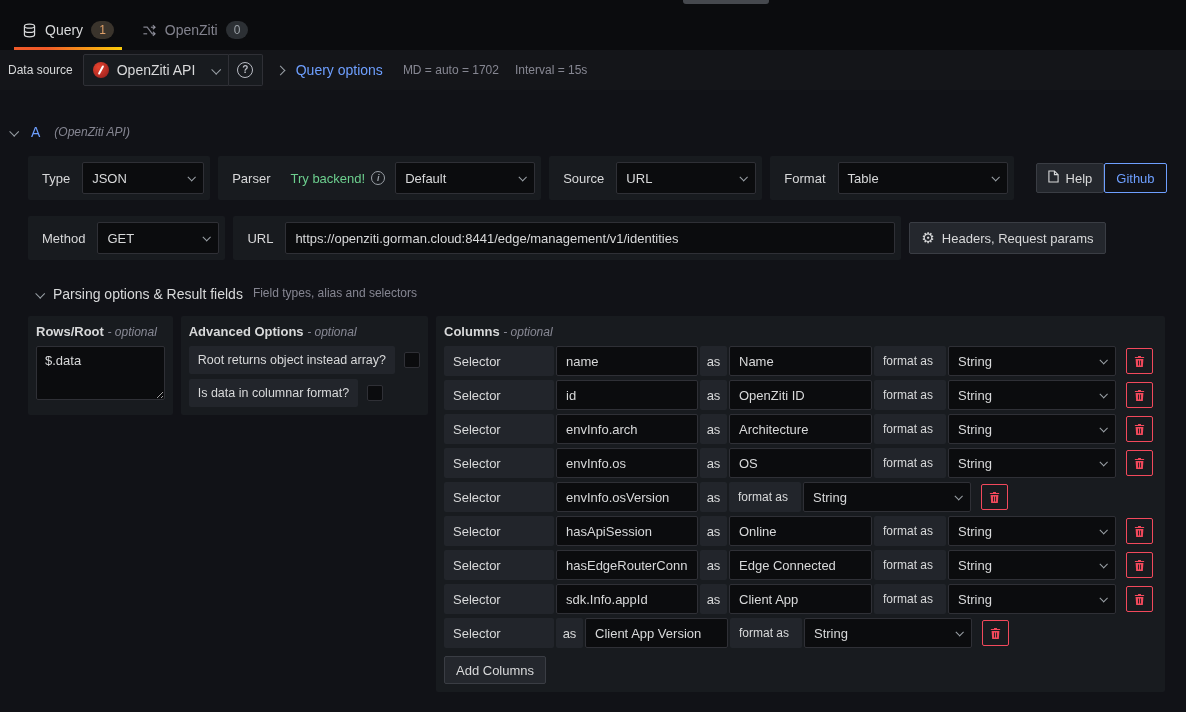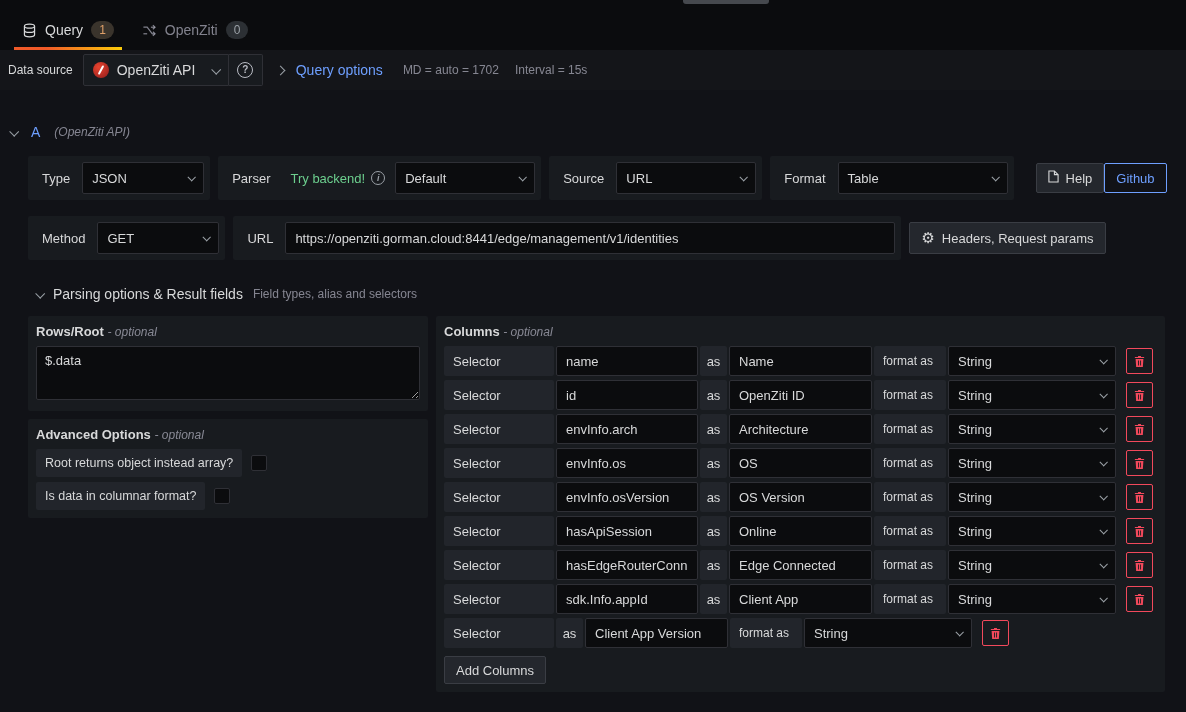--- a/index.html
+++ b/index.html
@@ -63,28 +63,28 @@
 .select .chev{width:6px;height:6px}
 .tinput{font-family:inherit}
 input.tinput{outline:none}
 .btn{height:30px;display:flex;align-items:center;gap:7px;padding:0 11px;border-radius:2px;font-size:13px;font-weight:500;
  background:#24272d;border:1px solid #3a3d44;color:var(--text);cursor:pointer;white-space:nowrap}
 .btn.blue{background:transparent;border:1px solid var(--blue);color:var(--blue)}
 .row2{margin-top:16px}
 .gear{font-size:15px;line-height:1;font-family:"DejaVu Sans",sans-serif}
 
 
-.sechead{display:flex;align-items:center;gap:10px;margin:26px 21px 0 36px}
+.sechead{display:flex;align-items:flex-start;gap:10px;margin:26px 21px 0 36px}
 .sechead .chev{align-self:center}
 .sectitle{font-size:14px;font-weight:500;color:var(--text)}
 .secsub{font-size:12px;color:var(--dim)}
 
 
 .pgrid{display:flex;gap:8px;align-items:flex-start;margin:14px 21px 0 28px}
-.leftcol{width:400px;display:flex;flex-direction:column;gap:8px;flex:none}
+.leftcol{width:400px;display:flex;flex-direction:row;gap:8px;flex:none}
 .panel{background:var(--panel);padding:8px;border-radius:2px}
 .ptitle{font-size:13px;font-weight:600;margin-bottom:7px}
 .optional{font-style:italic;font-weight:400;color:var(--dim);font-size:12px}
 textarea.rootsarea{width:100%;height:54px;background:var(--input);border:1px solid var(--border);border-radius:2px;
  color:var(--text);font-family:inherit;font-size:13px;padding:6px 8px;resize:both;outline:none}
 .advrow{display:flex;align-items:center;gap:9px;margin-top:5px}
 .chip{background:var(--chip);height:28px;display:flex;align-items:center;padding:0 9px;border-radius:2px;
  font-size:12.5px;font-weight:500;white-space:nowrap;overflow:hidden}
 .checkbox{width:16px;height:16px;background:var(--input);border:1px solid var(--border);border-radius:2px;cursor:pointer;flex:none}
 
@@ -343,21 +343,20 @@
             <svg width="13" height="13" viewBox="0 0 16 16" fill="currentColor">
               <path d="M6.2 1.2h3.6v1.3h3.9v1.3H2.3V2.5h3.9V1.2zM3.2 5h9.6l-.7 9.8H3.9L3.2 5zm3 1.8v6h1.1v-6H6.2zm2.6 0v6h1.1v-6H8.8z"></path>
             </svg>
           </span>
         </div>
       </div>
         <div class="colrow">
         <span class="chip w-selector">Selector</span>
         <input class="tinput in-selector" value="envInfo.osVersion" style="">
         <span class="chip w-as">as</span>
-        <input class="tinput in-alias" value="OS Version" style="">
         <span class="chip w-format">format as</span>
         <div class="select sel-format">
           <span>String</span>
           <span class="chev down"></span>
         </div>
         <div class="trashbtn">
           <span style="display:flex">
             <svg width="13" height="13" viewBox="0 0 16 16" fill="currentColor">
               <path d="M6.2 1.2h3.6v1.3h3.9v1.3H2.3V2.5h3.9V1.2zM3.2 5h9.6l-.7 9.8H3.9L3.2 5zm3 1.8v6h1.1v-6H6.2zm2.6 0v6h1.1v-6H8.8z"></path>
             </svg>

